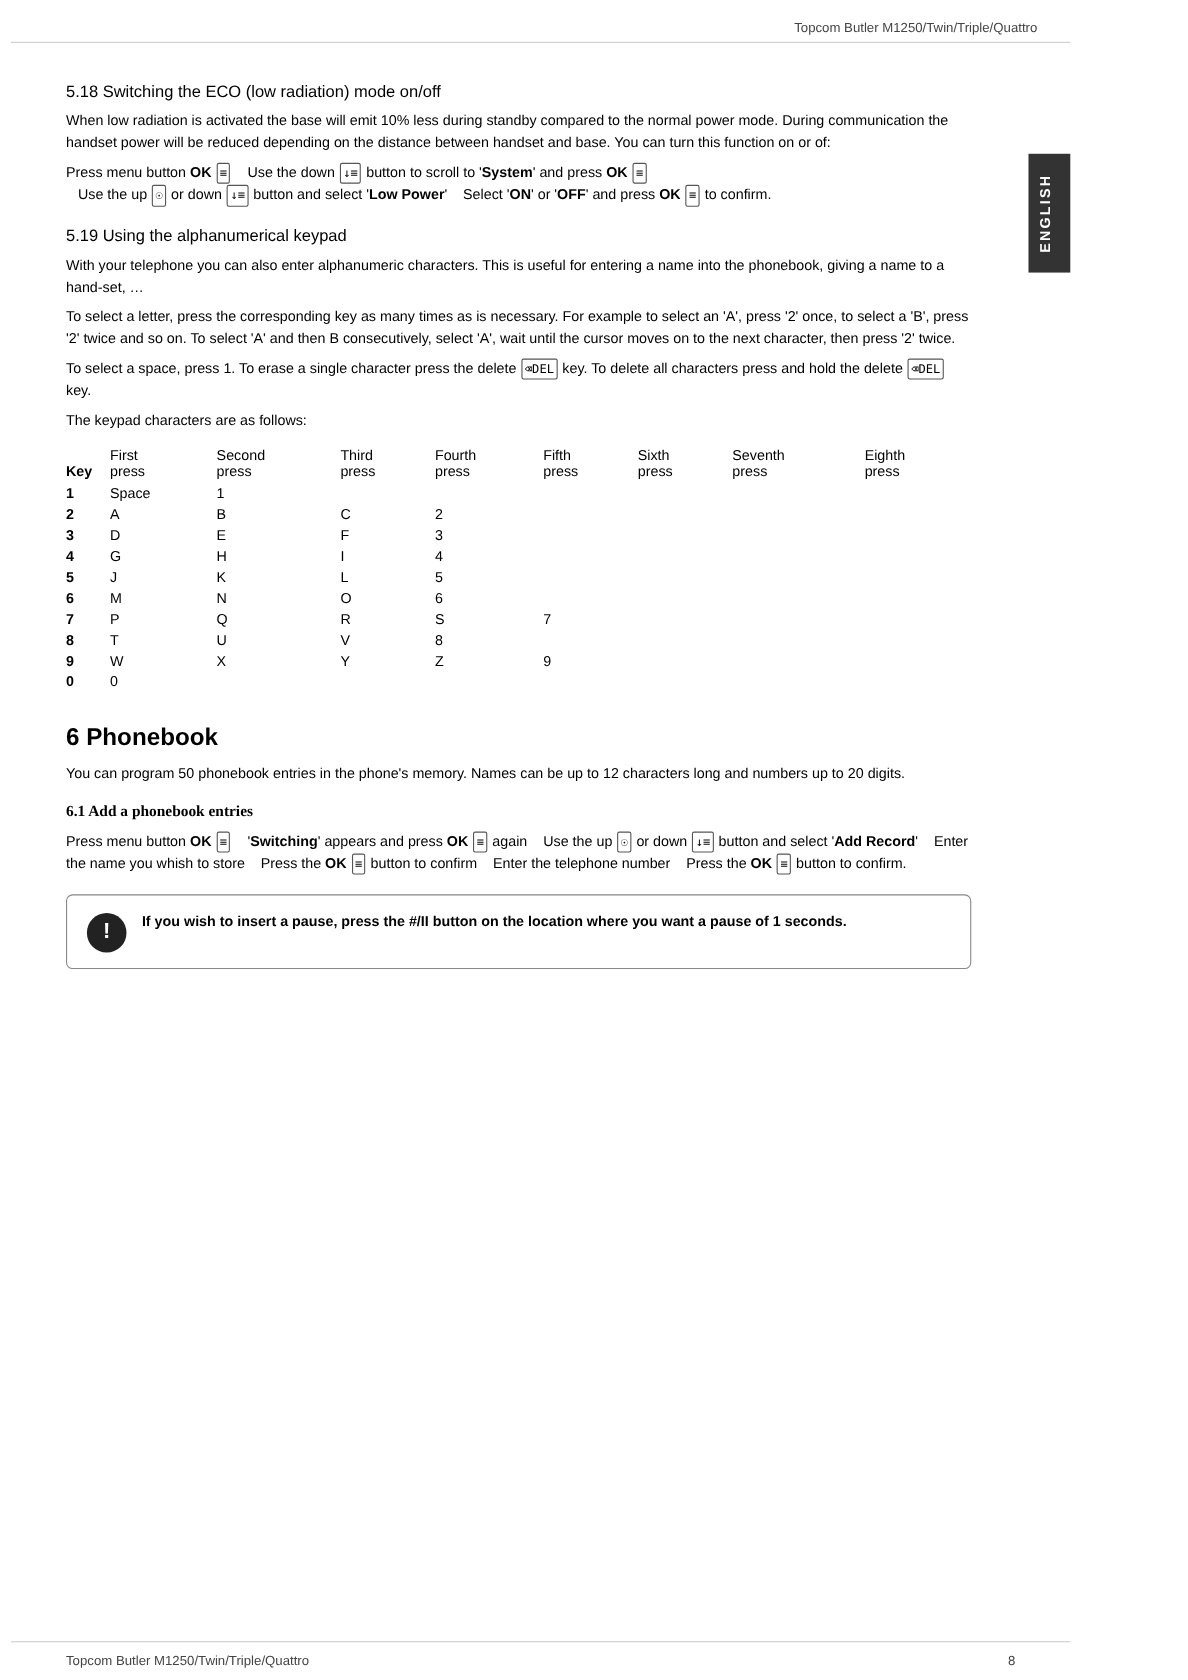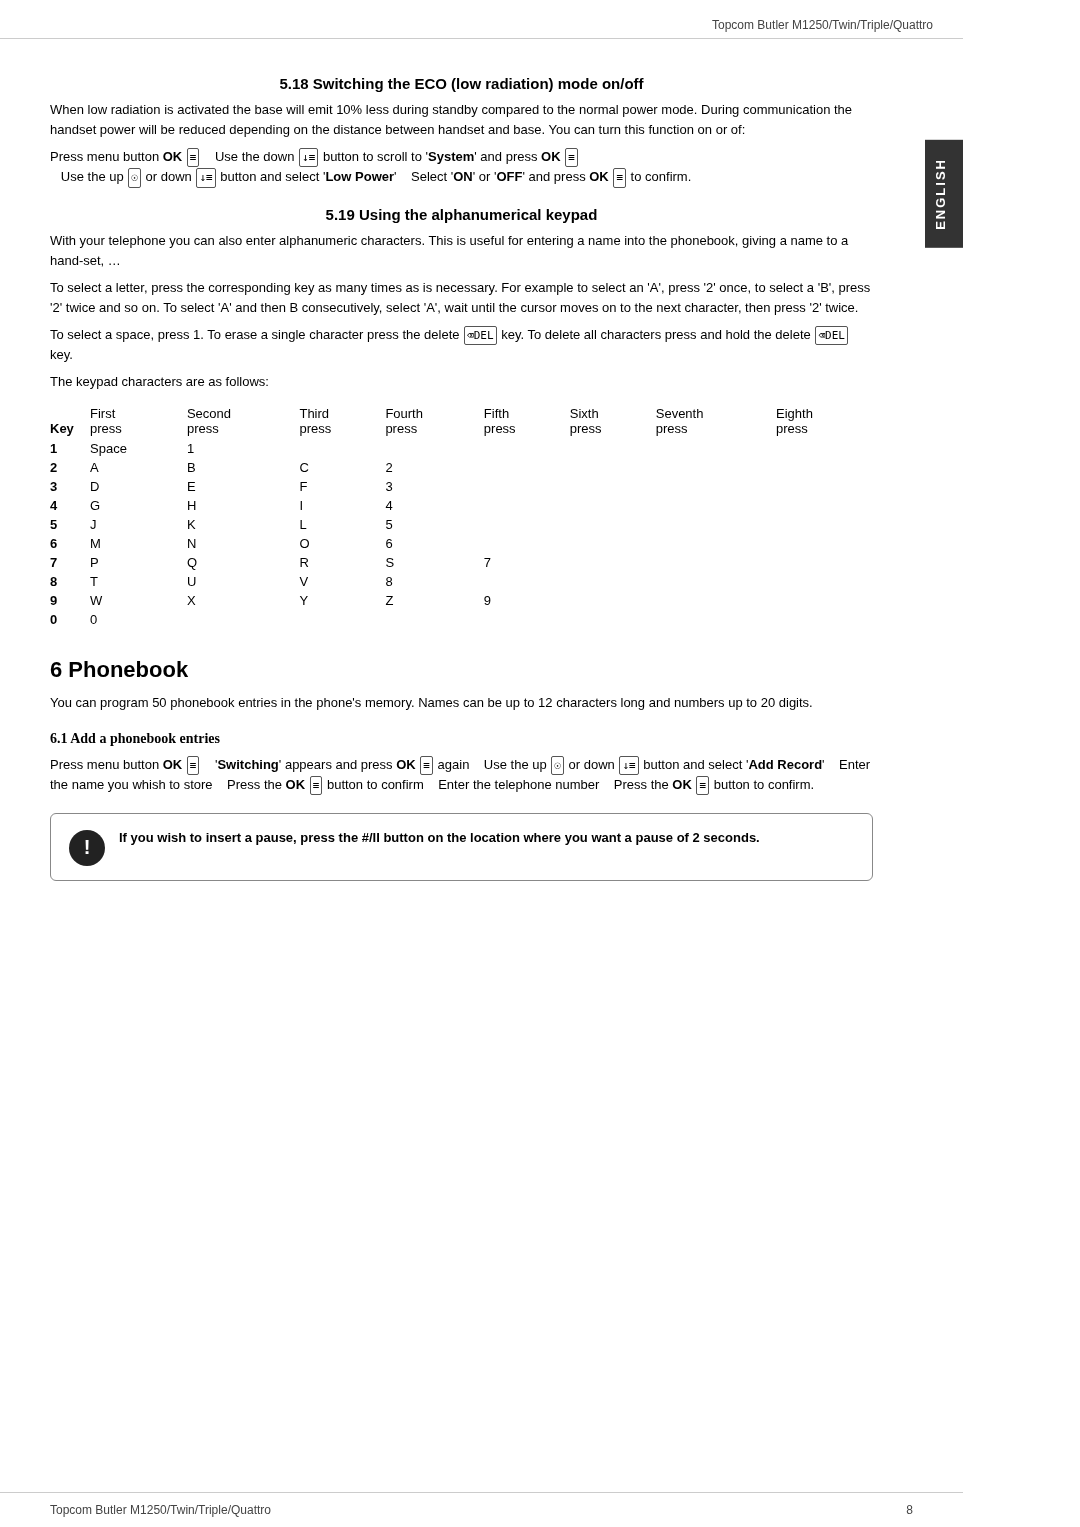--- a/index.html
+++ b/index.html
@@ -10,20 +10,21 @@
       color: #000;
       width: 1080px;
       min-height: 1527px;
       position: relative;
     }
     .page-wrapper {
       width: 963px;
       min-height: 1527px;
       padding: 0;
       position: relative;
+      margin-left: 10px;
     }
     .top-header {
       text-align: right;
       padding: 18px 30px 6px 30px;
       font-size: 12px;
       color: #444;
       border-bottom: 1px solid #ccc;
     }
     .main-content {
       padding: 18px 50px 30px 50px;
@@ -40,24 +41,23 @@
       text-orientation: mixed;
       transform: rotate(180deg);
       padding: 18px 8px;
       font-size: 13px;
       font-weight: bold;
       letter-spacing: 2px;
       text-transform: uppercase;
     }
     h2 {
       font-size: 15px;
-      font-weight: bold;
+      font-weight: normal;
       margin-bottom: 8px;
       margin-top: 18px;
-      text-align: center;
     }
     h1.section-title {
       font-size: 22px;
       font-weight: bold;
       margin-top: 28px;
       margin-bottom: 10px;
     }
     h3 {
       font-size: 14px;
       font-weight: bold;
@@ -331,21 +331,21 @@
         Press the <span class="bold">OK</span> <span class="inline-icon">≡</span> button to confirm&nbsp;&nbsp;&nbsp;
         Enter the telephone number&nbsp;&nbsp;&nbsp;
         Press the <span class="bold">OK</span> <span class="inline-icon">≡</span> button to confirm.
       </p>
 
       <div class="info-box">
         <div class="info-icon">
           <span>!</span>
         </div>
         <div class="info-text">
-          <span class="bold">If you wish to insert a pause, press the #/II button on the location where you want a pause of 2 seconds.</span>
+          <span class="bold">If you wish to insert a pause, press the #/II button on the location where you want a pause of 1 seconds.</span>
         </div>
       </div>
     </div>
 
   </div>
 
   <div class="footer-bar">
     <span>Topcom Butler M1250/Twin/Triple/Quattro</span>
     <span>8</span>
   </div>

